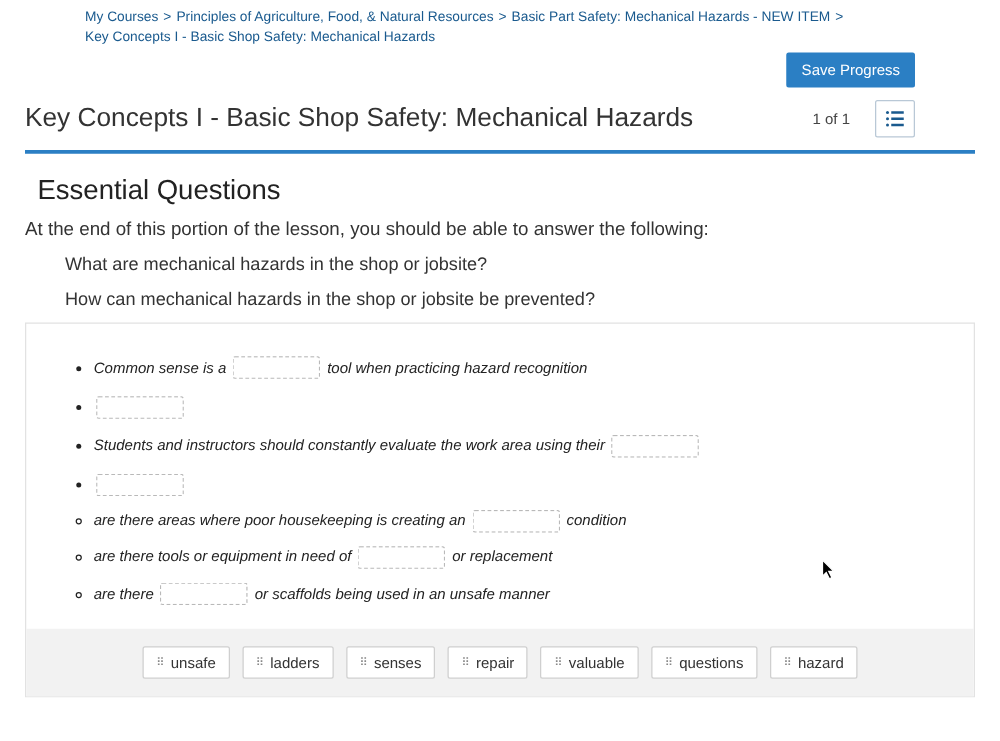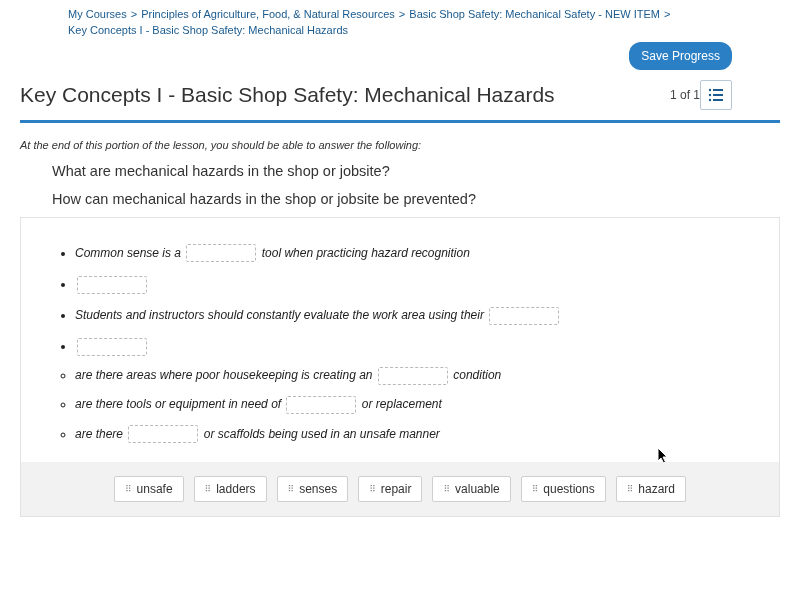--- a/index.html
+++ b/index.html
@@ -27,56 +27,56 @@
   .breadcrumb a { color: #1a5a8e; text-decoration: none; cursor: pointer; }
   .bc-sep { color: #1a5a8e; }
   .bc-current { color: #1a5a8e; }
   .top-actions { display: flex; justify-content: flex-end; padding-right: 52px; padding-bottom: 6px; }
   .btn-save {
     background: #2b7fc4;
     color: #fff;
     border: none;
     padding: 7px 12px;
     font-size: 12px;
-    border-radius: 12px;
+    border-radius: 2px;
     cursor: pointer;
   }
   .title-row {
     display: flex;
     align-items: center;
     justify-content: space-between;
     padding: 4px 52px 10px 4px;
   }
   .title {
     font-size: 21px;
     font-weight: 400;
     color: #333;
   }
-  .title-right { display: flex; align-items: center; }
+  .title-right { display: flex; align-items: center; gap: 20px; }
   .pager { font-size: 12px; color: #444; }
   .toc-btn {
     width: 32px; height: 30px;
     border: 1px solid #b9c8d6;
     background: #fff;
     display: flex; align-items: center; justify-content: center;
     border-radius: 2px;
     cursor: pointer;
     color: #1a5a8e;
   }
   .hr-accent {
     height: 3px; background: #2b7fc4; margin: 0 4px 16px 4px;
   }
   .content { padding: 0 4px; }
   .eq-heading {
     font-size: 22px;
     font-weight: 400;
     color: #222;
     margin: 0 0 10px 10px;
   }
-  .intro { font-size: 11px; margin-bottom: 10px; font-style: italic; }
+  .intro { font-size: 15px; margin-bottom: 10px; }
   .subq { font-size: 14.5px; margin-left: 32px; margin-bottom: 6px; line-height: 1.5; }
   .section-title {
     font-size: 12px; font-weight: 700; margin: 26px 0 10px 0;
   }
   .card {
     border: 1px solid #e2e2e2;
     padding: 14px 20px 18px 20px;
   }
   ul.bullets { list-style: disc; margin-left: 34px; font-style: italic; }
   ul.bullets > li { font-size: 12px; margin: 12px 0; line-height: 1.6; color: #222;}
@@ -118,21 +118,21 @@
 </head>
 <body>
 
 <div class="page">
 
   <nav class="breadcrumb">
     <a>My Courses</a>
     <span class="bc-sep">&gt;</span>
     <a>Principles of Agriculture, Food, &amp; Natural Resources</a>
     <span class="bc-sep">&gt;</span>
-    <a>Basic Shop Safety: Mechanical Safety - NEW ITEM</a>
+    <a>Basic Part Safety: Mechanical Hazards - NEW ITEM</a>
     <span class="bc-sep">&gt;</span>
     <span class="bc-current">Key Concepts I - Basic Shop Safety: Mechanical Hazards</span>
   </nav>
 
   <div class="top-actions">
     <button class="btn-save">Save Progress</button>
   </div>
 
   <div class="title-row">
     <h1 class="title">Key Concepts I - Basic Shop Safety: Mechanical Hazards</h1>
@@ -147,20 +147,21 @@
           <circle cx="2" cy="12" r="1.2" fill="#1a5a8e"></circle>
           <rect x="5" y="11" width="10" height="2" fill="#1a5a8e"></rect>
         </svg>
       </button>
     </div>
   </div>
 
   <div class="hr-accent"></div>
 
   <div class="content">
+    <h2 class="eq-heading">Essential Questions</h2>
     <p class="intro">At the end of this portion of the lesson, you should be able to answer the following:</p>
     <p class="subq">What are mechanical hazards in the shop or jobsite?</p>
     <p class="subq">How can mechanical hazards in the shop or jobsite be prevented?</p>
 
 
     <div class="card">
       <ul class="bullets">
         <li>
           <span>Common sense is a </span>
           <span class="blank"></span>

